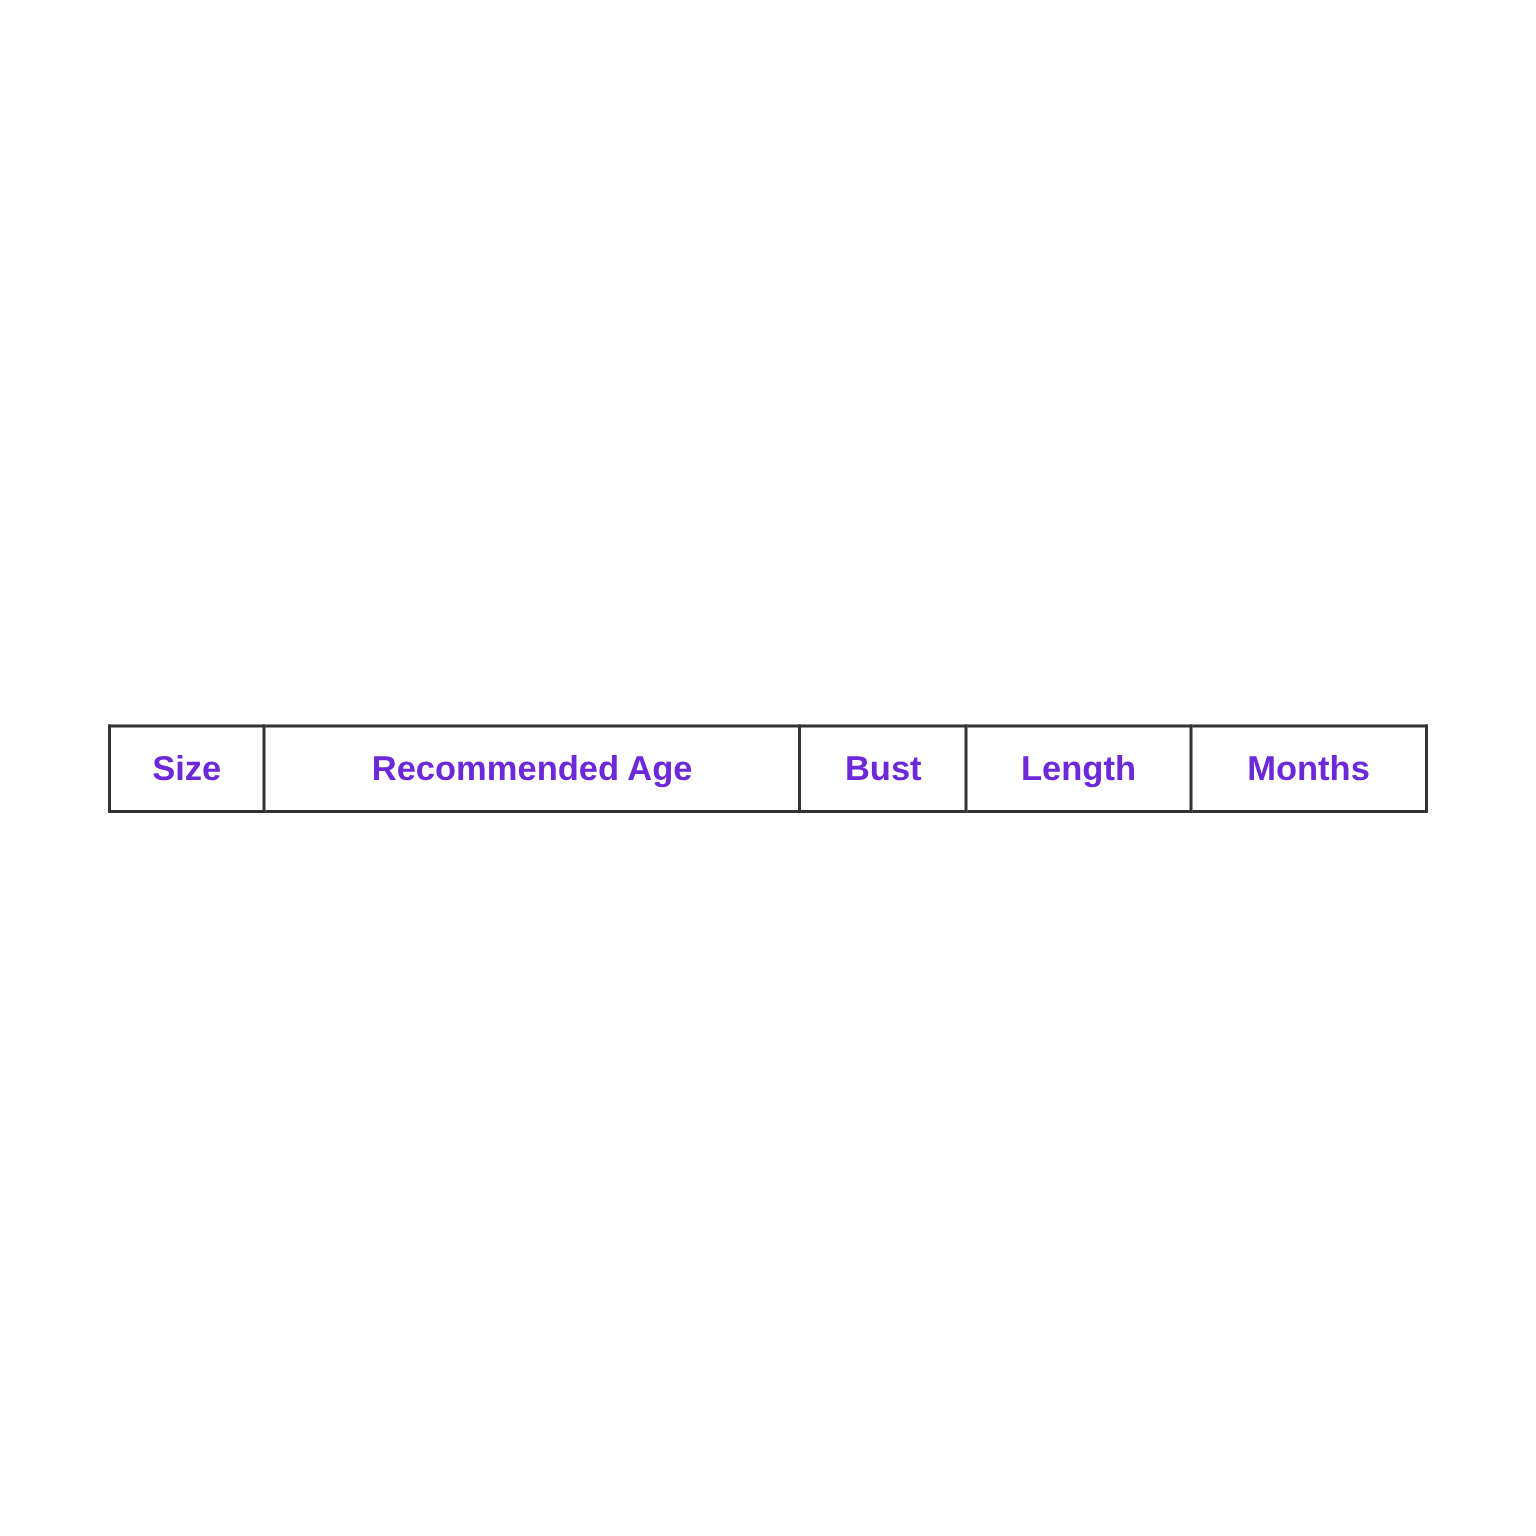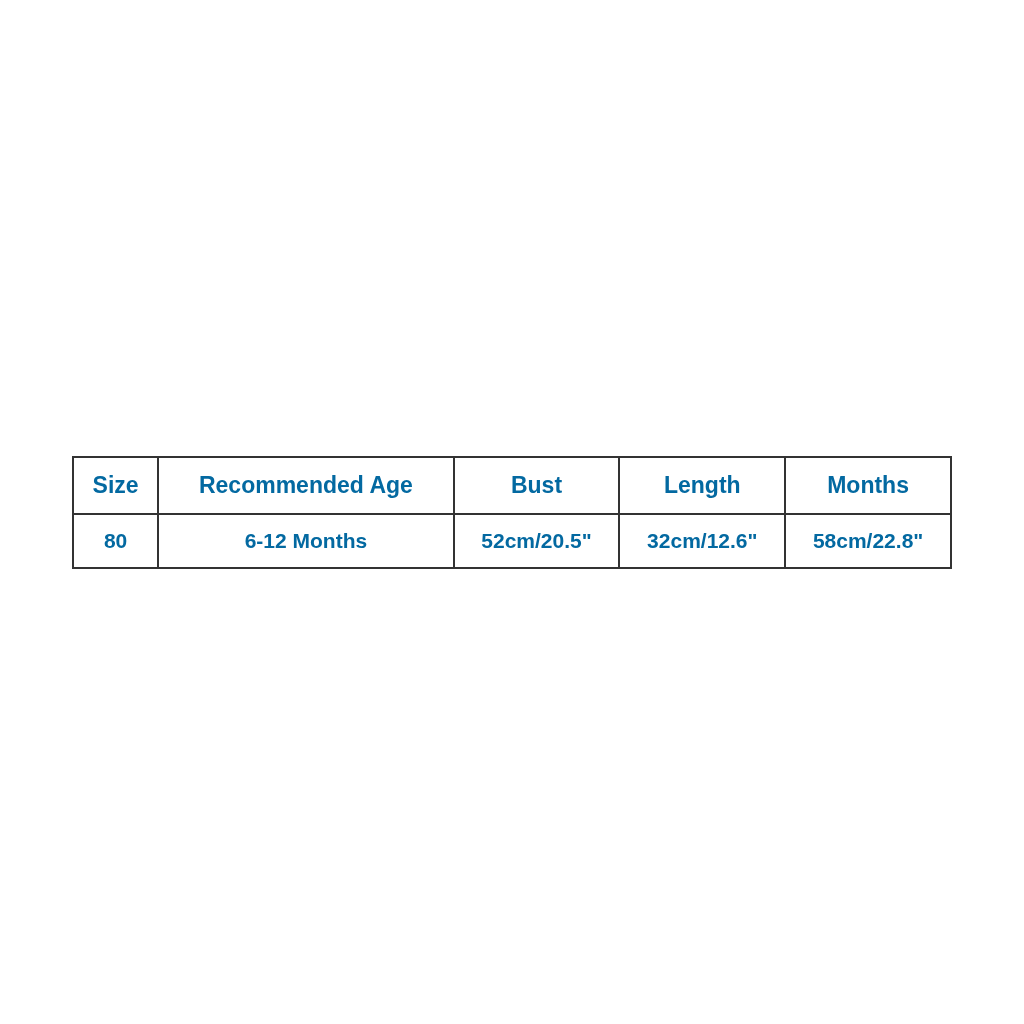--- a/index.html
+++ b/index.html
@@ -27,21 +27,21 @@
       border-collapse: collapse;
       border: 2px solid #333;
     }
 
     th, td {
       border: 2px solid #333;
       padding: 14px 10px;
       text-align: center;
       font-weight: bold;
       font-size: 22px;
-      color: #0369a1;
+      color: #6d28d9;
     }
 
     th {
       font-weight: bold;
       font-size: 23px;
     }
 
     td {
       font-size: 21px;
     }
@@ -54,22 +54,15 @@
     <thead>
       <tr>
         <th>Size</th>
         <th>Recommended Age</th>
         <th>Bust</th>
         <th>Length</th>
         <th>Months</th>
       </tr>
     </thead>
     <tbody id="table-body">
-        <tr>
-          <td>80</td>
-          <td>6-12 Months</td>
-          <td>52cm/20.5"</td>
-          <td>32cm/12.6"</td>
-          <td>58cm/22.8"</td>
-        </tr>
       </tbody>
   </table>
 </div>
 
 </body></html>

